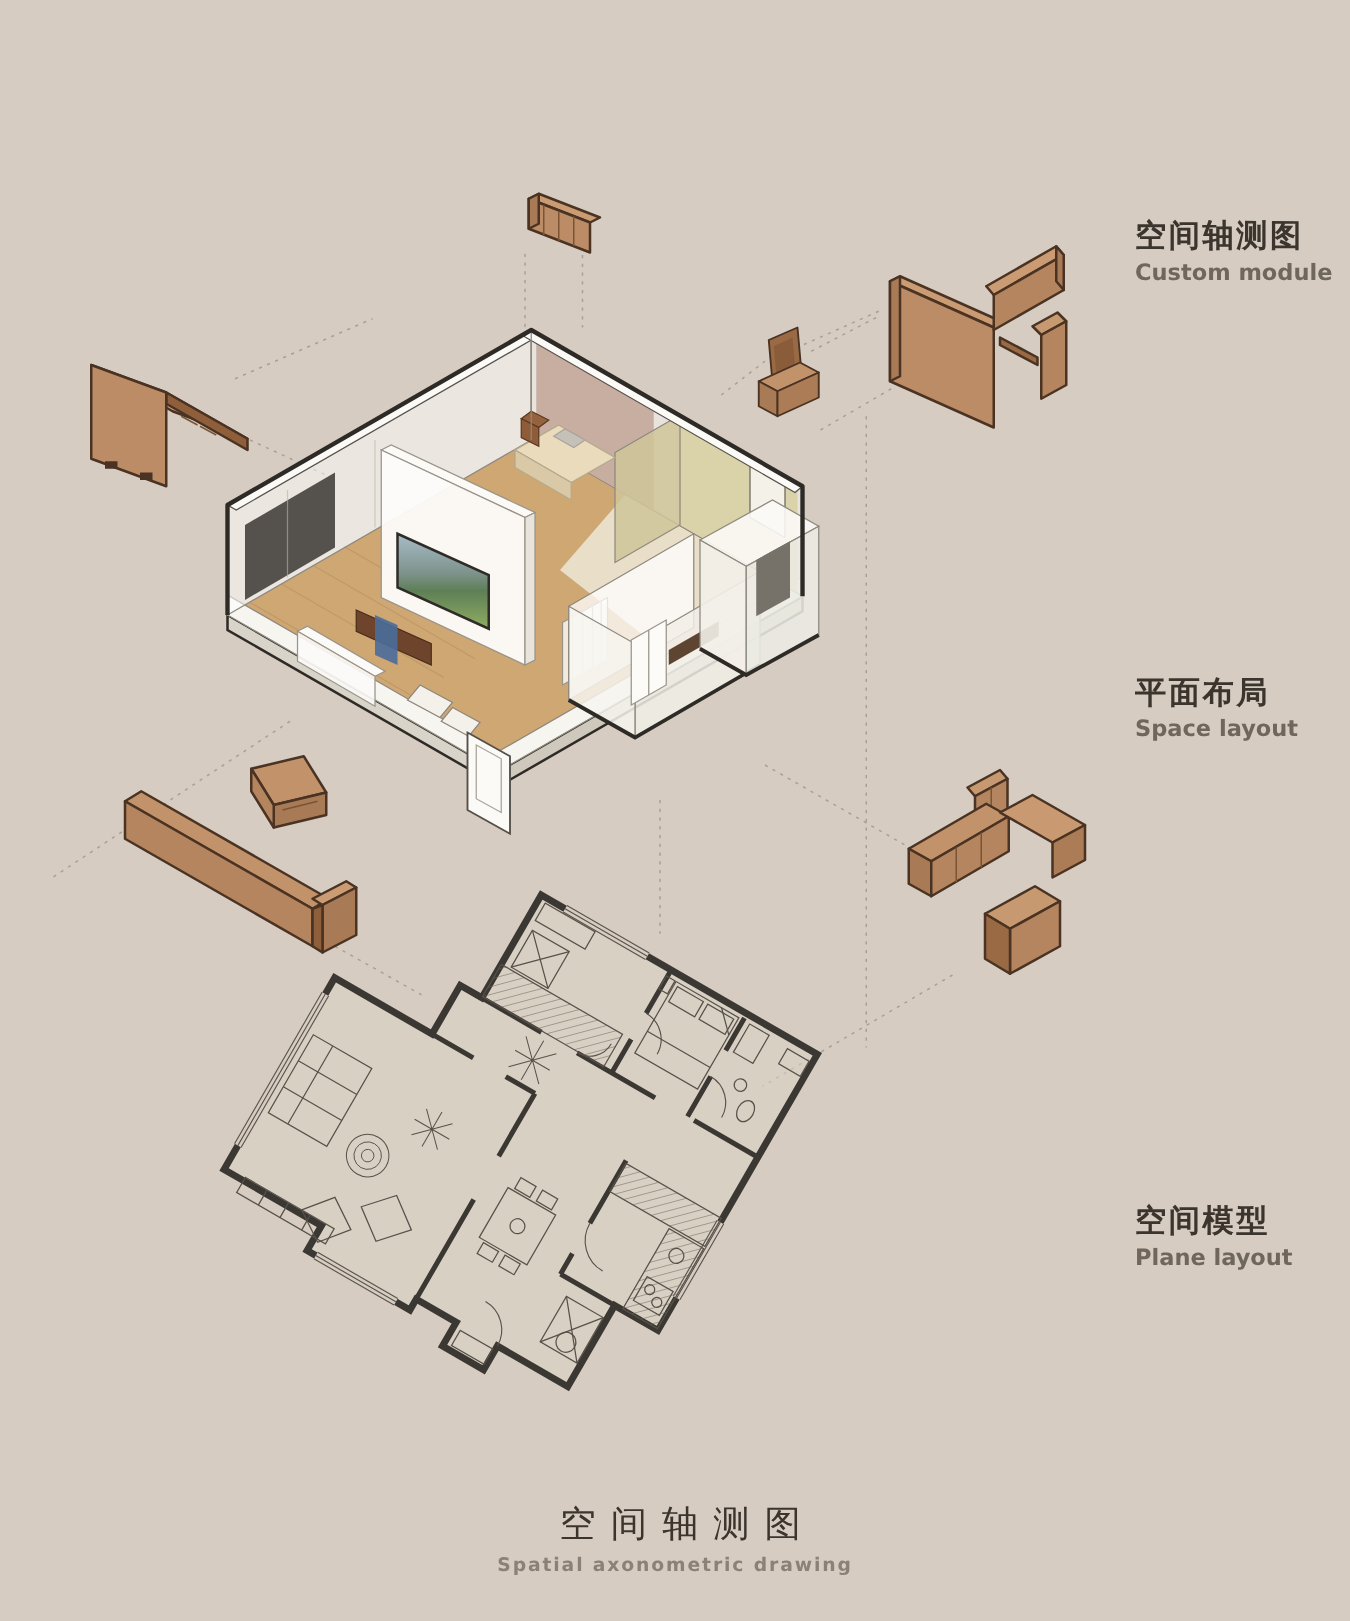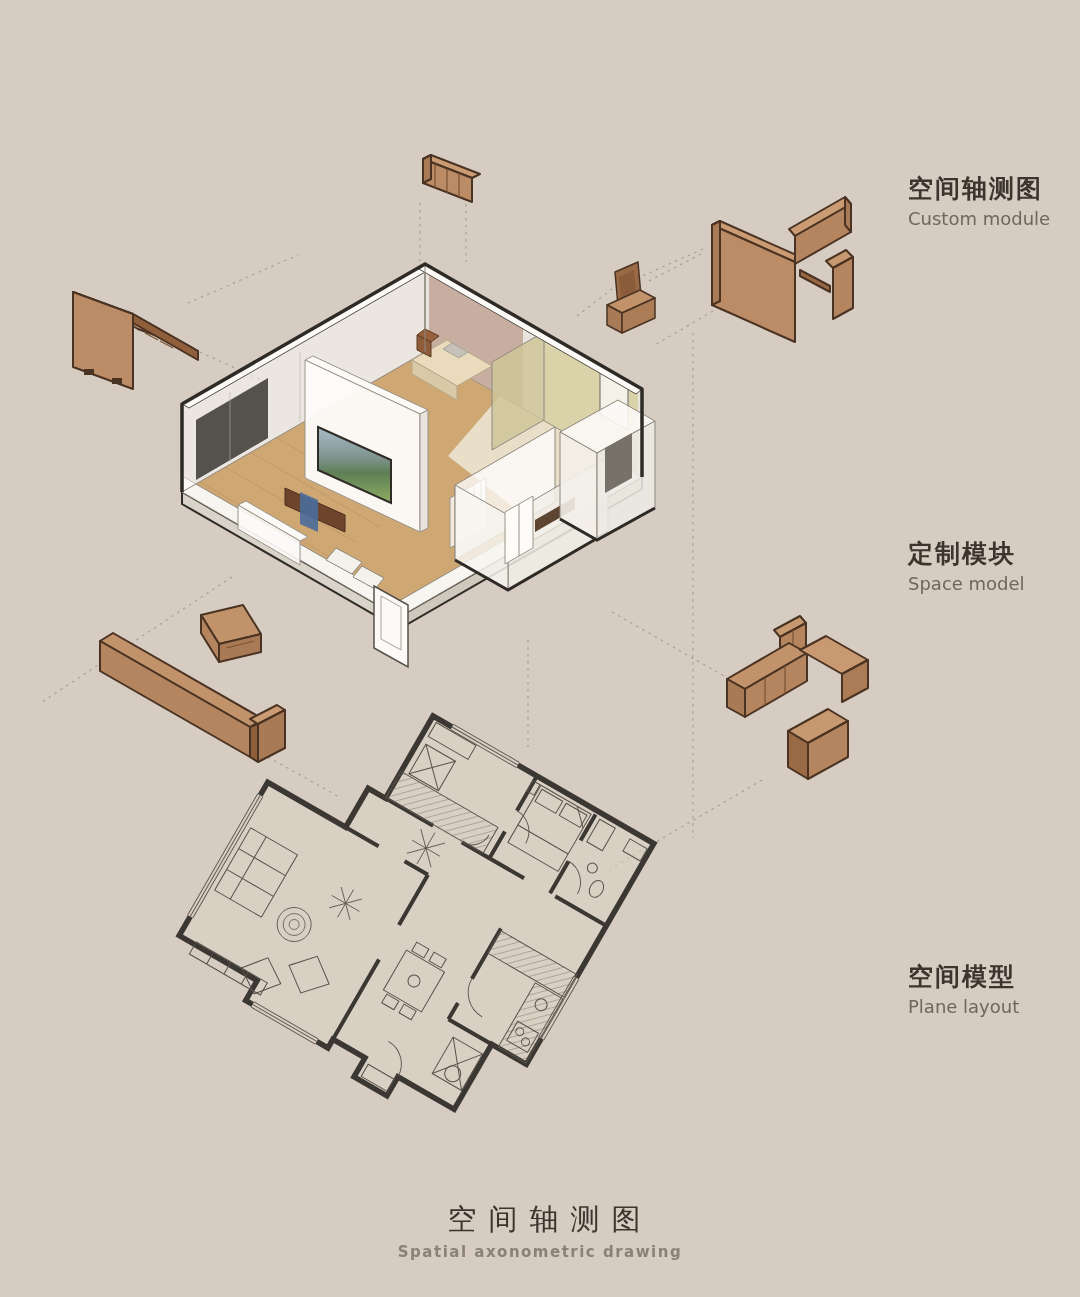--- a/index.html
+++ b/index.html
@@ -10,21 +10,21 @@
   }
   *{margin:0;padding:0;box-sizing:border-box;}
   body{background:#b9b0a4;font-family:"DejaVu Sans","Liberation Sans",sans-serif;}
   .canvas{
     position:relative;width:1080px;height:1297px;margin:0 auto;
     background:var(--bg);overflow:hidden;
   }
   .drawing{position:absolute;left:0;top:0;width:1080px;height:1297px;}
   .side-label{position:absolute;text-align:left;}
   .side-label .zh{font-size:25px;font-weight:600;color:var(--text-dark);letter-spacing:2px;}
-  .side-label .en{font-size:18px;font-weight:400;color:var(--text-muted);margin-top:3px;}
+  .side-label .en{font-size:18px;font-weight:700;color:var(--text-muted);margin-top:3px;}
   .label-custom{left:908px;top:172px;}
   .label-space{left:908px;top:537px;}
   .label-plane{left:908px;top:960px;}
   .main-title{position:absolute;left:0;right:0;top:1200px;text-align:center;}
   .main-title .zh{font-size:29px;font-weight:300;color:var(--text-dark);letter-spacing:12px;padding-left:20px;}
   .main-title .en{font-size:15px;font-weight:700;color:var(--text-soft);letter-spacing:1.5px;margin-top:3px;}
 </style>
 </head>
 <body>
 
@@ -293,22 +293,22 @@
       </g>
     </g>
   </svg>
 
   <div class="side-label label-custom">
     <div class="zh">空间轴测图</div>
     <div class="en">Custom module</div>
   </div>
 
   <div class="side-label label-space">
-    <div class="zh">定制模块</div>
-    <div class="en">Space model</div>
+    <div class="zh">平面布局</div>
+    <div class="en">Space layout</div>
   </div>
 
   <div class="side-label label-plane">
     <div class="zh">空间模型</div>
     <div class="en">Plane layout</div>
   </div>
 
   <div class="main-title">
     <div class="zh">空间轴测图</div>
     <div class="en">Spatial axonometric drawing</div>

